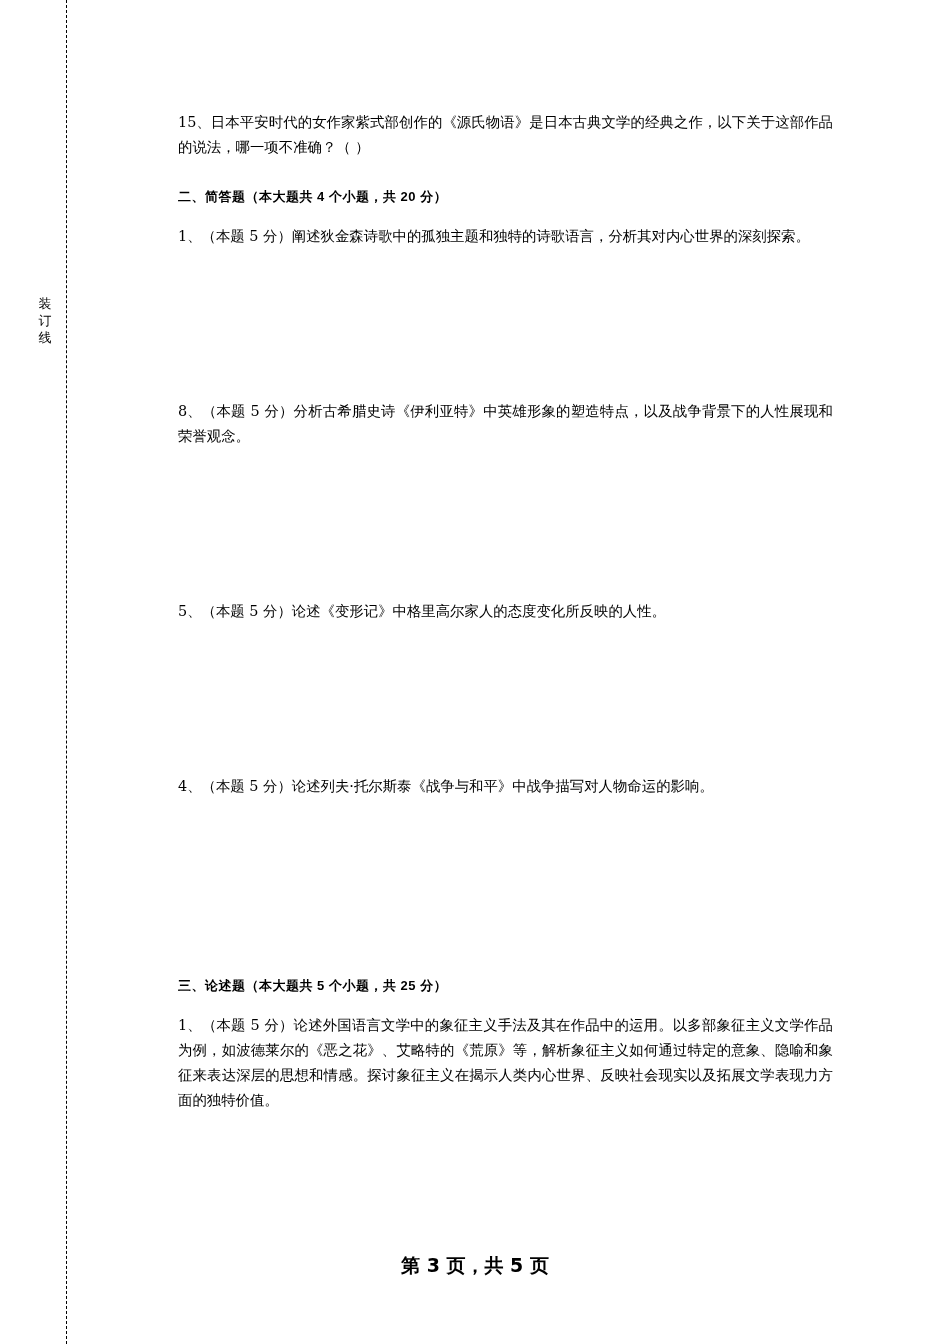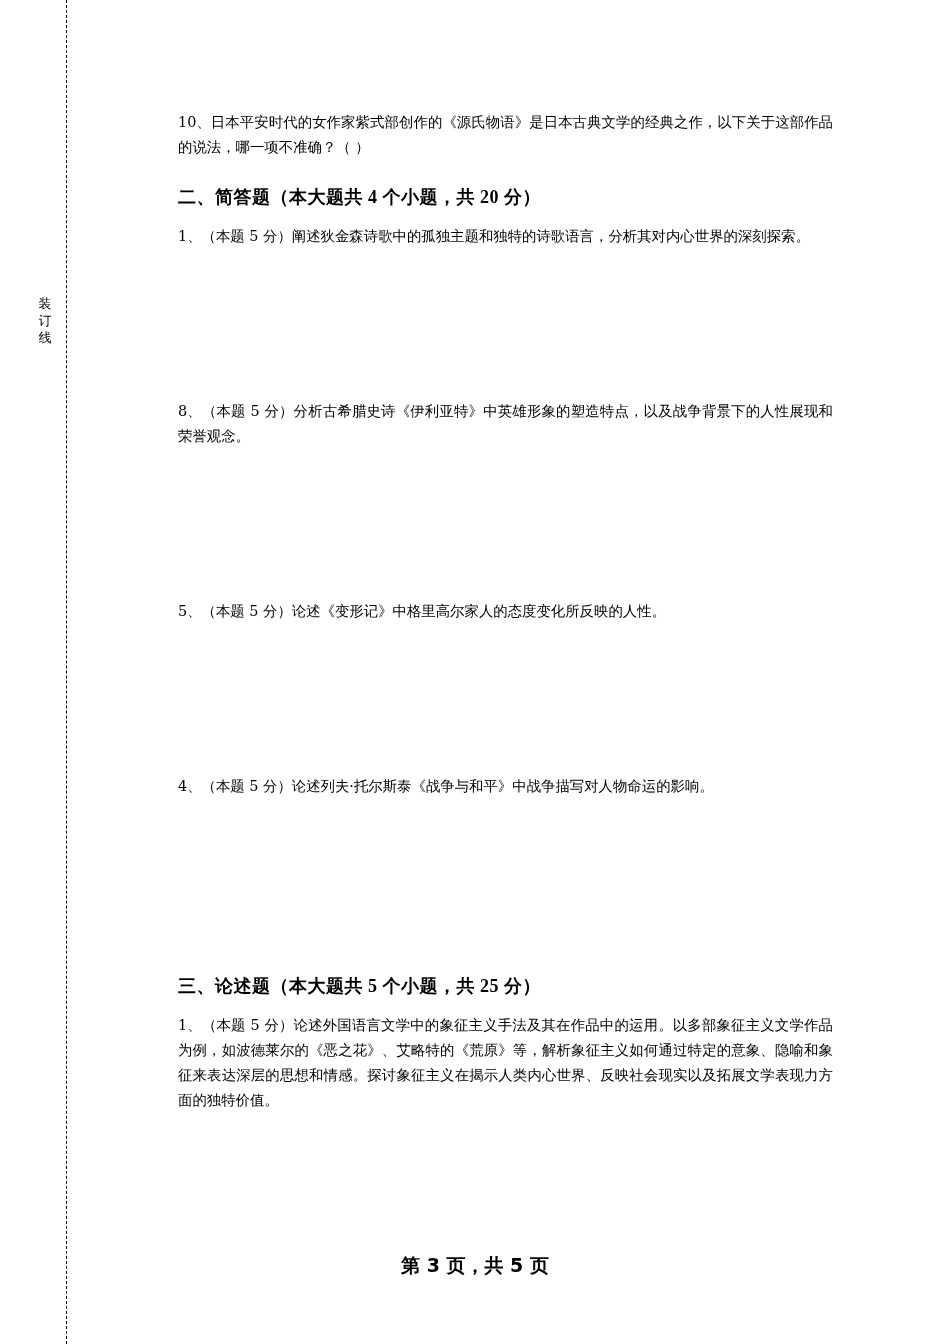--- a/index.html
+++ b/index.html
@@ -52,23 +52,23 @@
 
   .para {
     font-size: 14.4px;
     line-height: 25px;
     text-align: justify;
     text-justify: inter-ideograph;
     margin: 0;
   }
 
   .section-head {
-    font-family: Liberation Serif, serif;
+    font-family: Liberation Sans, sans-serif;
     font-weight: bold;
-    font-size: 18px;
+    font-size: 13px;
     line-height: 26px;
     margin: 0;
     letter-spacing: 0.5px;
   }
 
   .gap-lines { height: 150px; }
   .gap-small { height: 14px; }
   .gap-med { height: 24px; }
 
   
@@ -92,21 +92,21 @@
   <div class="seal-line"></div>
 
   <div class="seal-text">
     <div>装</div>
     <div>订</div>
     <div>线</div>
   </div>
 
   <div class="content">
 
-    <p class="para">10、日本平安时代的女作家紫式部创作的《源氏物语》是日本古典文学的经典之作，以下关于这部作品的说法，哪一项不准确？（ ）</p>
+    <p class="para">15、日本平安时代的女作家紫式部创作的《源氏物语》是日本古典文学的经典之作，以下关于这部作品的说法，哪一项不准确？（ ）</p>
 
     <div class="gap-med"></div>
 
     <p class="section-head">二、简答题（本大题共 4 个小题，共 20 分）</p>
 
     <div class="gap-small"></div>
 
     <p class="para">1、（本题 5 分）阐述狄金森诗歌中的孤独主题和独特的诗歌语言，分析其对内心世界的深刻探索。</p>
     <div class="gap-lines"></div>
 

